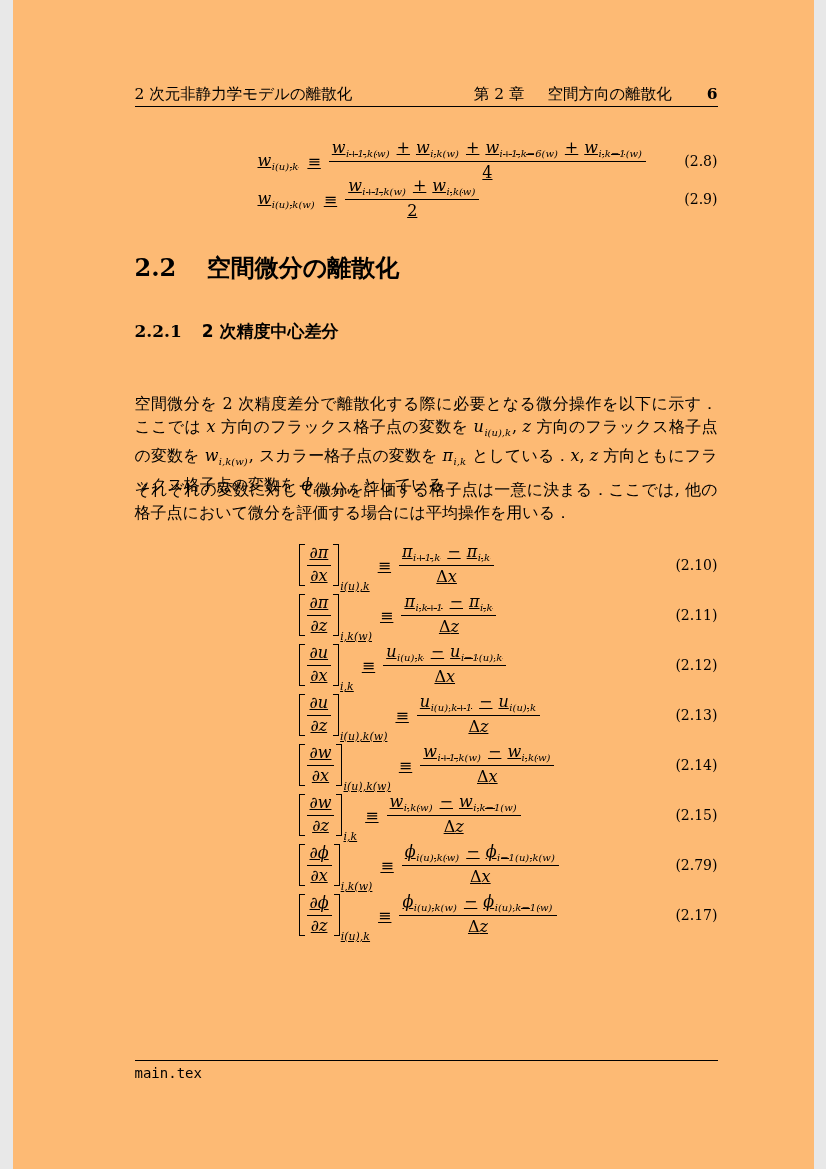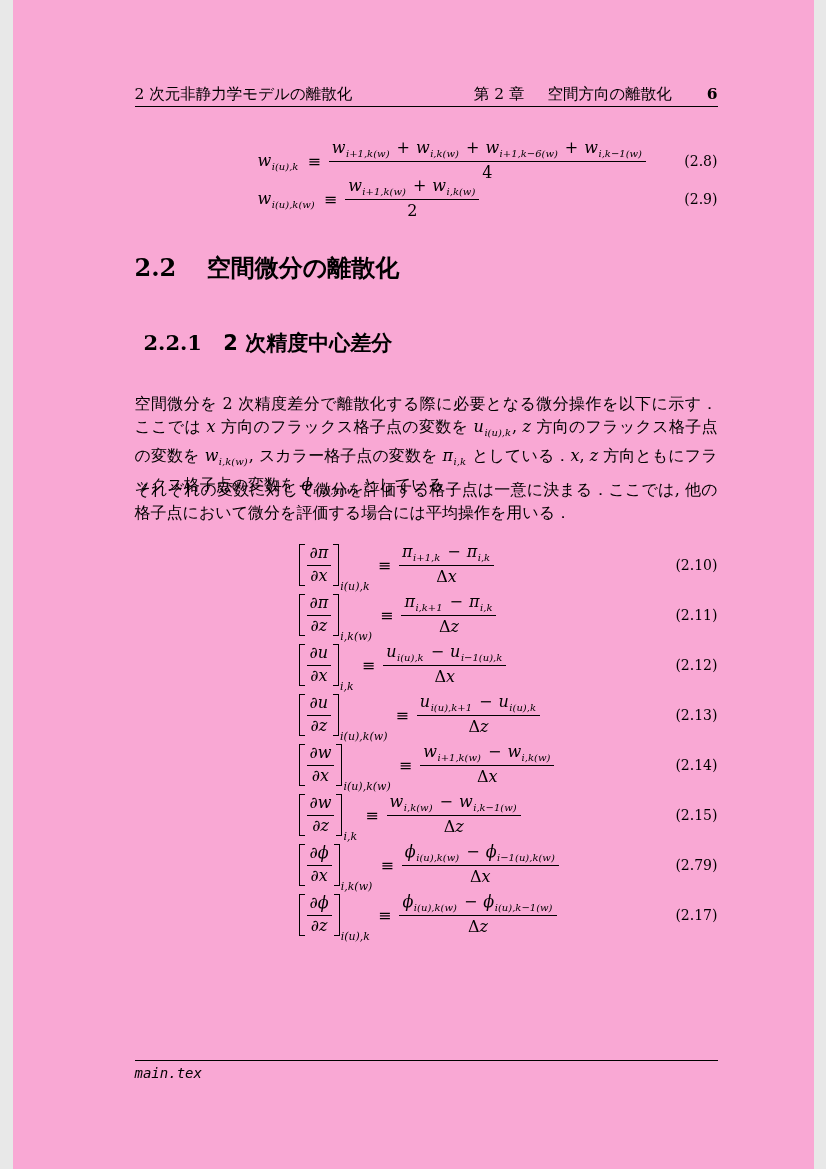--- a/index.html
+++ b/index.html
@@ -1,19 +1,19 @@
 <!DOCTYPE html>
 <html><head>
 <meta charset="utf-8">
 <style>
   html,body{margin:0;padding:0;background:#e8e8e8;}
   .page{
     position:relative;
     width:801px;height:1169px;
-    background:#f9a8d4;
+    background:#fdba74;
     color:#000;
     font-family:"DejaVu Serif","Liberation Serif",serif;
     overflow:hidden;
     margin:0 auto;
   }
   .rule{position:absolute;left:122px;width:583px;border-top:1px solid #000;height:0;}
   .rule-top{top:106px;}
   .rule-bottom{top:1060px;}
 
   .header{
@@ -30,22 +30,22 @@
     font-size:24px;font-weight:bold;
     font-family:"DejaVu Serif","Liberation Serif",serif;
     text-align:center;
   }
   .section .sec-title,
   .subsection .sec-title{
     font-family:"DejaVu Sans","Liberation Sans",sans-serif;
     margin-left:22px;
   }
   .subsection{
-    position:absolute;left:122px;top:320px;margin:9px;
-    font-size:21px;font-weight:bold;
+    position:absolute;left:122px;top:320px;margin:0;
+    font-size:17px;font-weight:bold;
     font-family:"DejaVu Serif","Liberation Serif",serif;
   }
   .subsection .sec-title{margin-left:14px;}
 
   .para{
     position:absolute;left:122px;width:583px;margin:0;
     font-size:16px;line-height:23px;text-align:justify;
   }
   #para1{top:392px;}
   #para2{top:478px;}
@@ -53,21 +53,21 @@
   
   .tk-v{font-style:italic;}
   .tk-j{font-style:normal;}
   .tk-s{font-style:italic;font-size:10px;vertical-align:-4px;margin-left:0.5px;margin-right:1px;}
   .tk-o{margin:0 6px;}
 
   
   .eqblock{position:absolute;left:122px;width:583px;}
   #eqa{top:142px;}
   #eqb{top:540px;}
-  .eqrow{position:relative;display:flex;align-items:center;font-size:16px;}
+  .eqrow{position:relative;display:flex;align-items:center;font-size:16px;text-decoration:underline;}
   #eqa .eqrow{height:38px;padding-left:123px;}
   #eqb .eqrow{height:50px;padding-left:164px;}
   .eqno{position:absolute;right:0;top:50%;transform:translateY(-50%);font-size:14px;}
   .rel{margin:0 8px;}
 
   .frac{display:inline-flex;flex-direction:column;align-items:center;text-align:center;}
   .fnum,.fden{padding:0 3px;line-height:1.18;white-space:nowrap;}
   .fbar{align-self:stretch;border-top:1px solid #000;height:0;margin:1.5px 0;}
 
   .eqleft{white-space:nowrap;}
@@ -75,21 +75,20 @@
   .brk{display:inline-flex;align-items:center;align-self:stretch;padding:1px 0;}
   .bk{width:5px;align-self:stretch;}
   .bk-l{border-left:1.4px solid #000;border-top:1.4px solid #000;border-bottom:1.4px solid #000;margin-right:2px;}
   .bk-r{border-right:1.4px solid #000;border-top:1.4px solid #000;border-bottom:1.4px solid #000;margin-left:2px;}
   .bsub{font-style:italic;font-size:11px;align-self:flex-end;transform:translateY(6px);margin-left:1px;white-space:nowrap;}
 
   .footer{
     position:absolute;left:122px;top:1065px;width:583px;
     display:flex;justify-content:space-between;align-items:baseline;
     font-size:15px;
-    font-style:italic;
   }
   .footer-file{font-family:"DejaVu Sans Mono","Liberation Mono",monospace;font-size:14px;}
 </style>
 </head>
 <body>
 
 <div class="page">
 
   <div class="header">
     <span>2 次元非静力学モデルの離散化</span>

